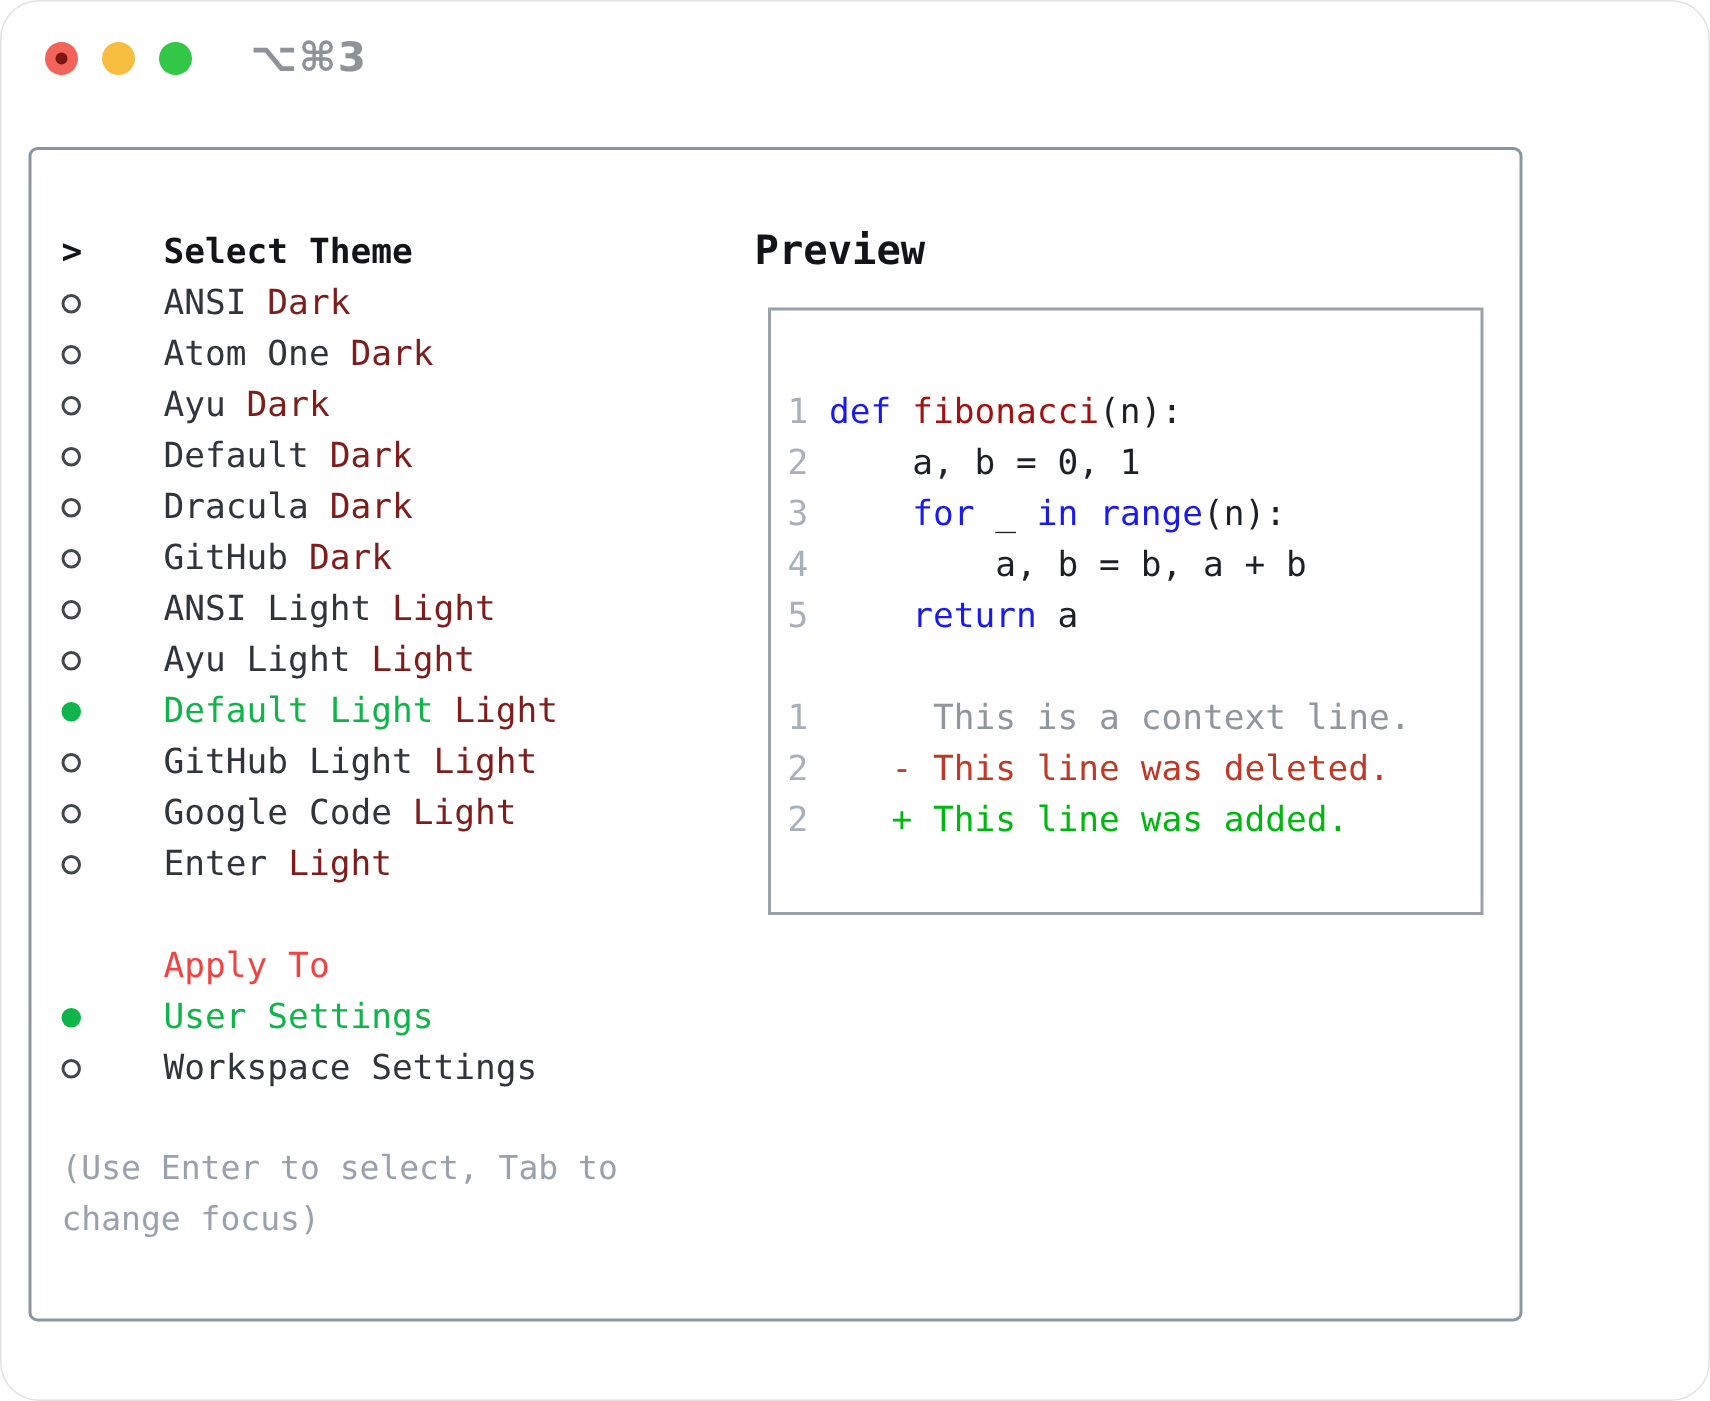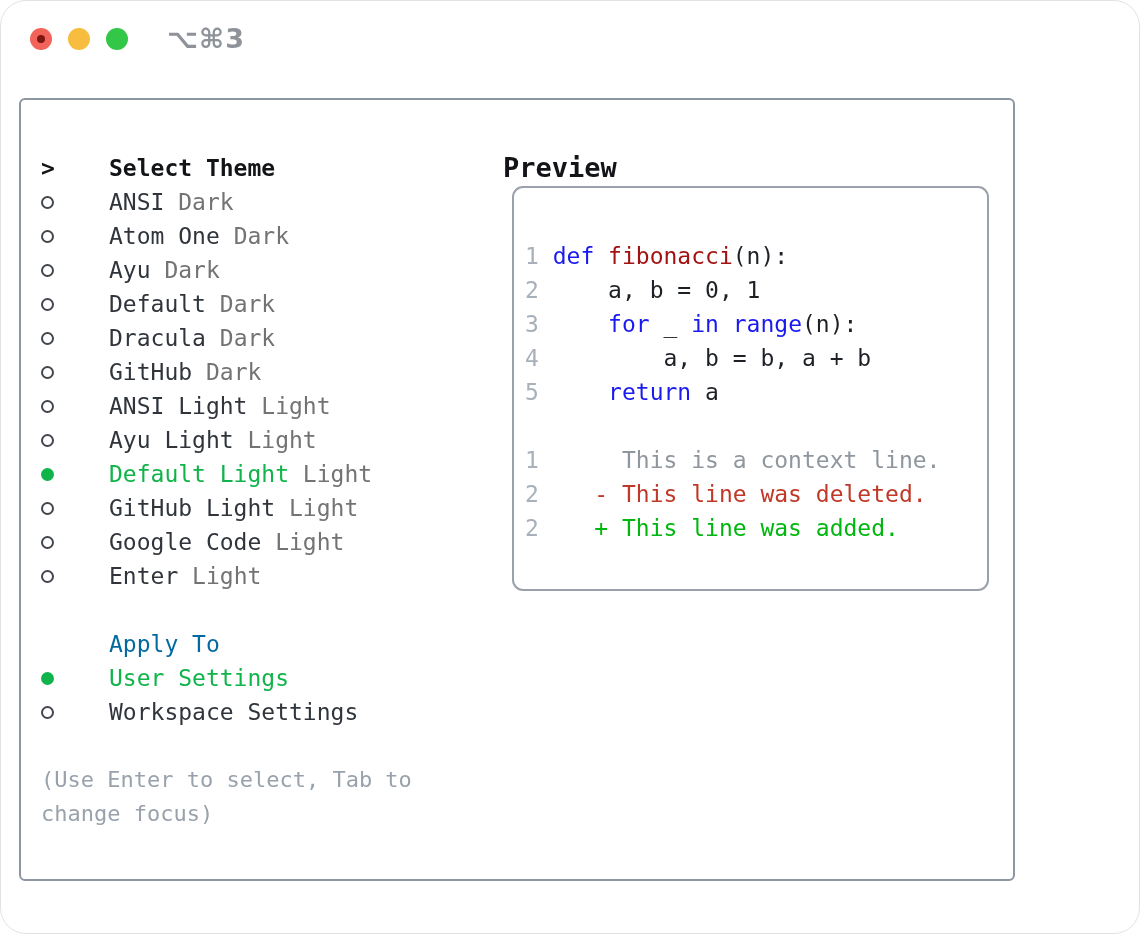--- a/index.html
+++ b/index.html
@@ -37,33 +37,33 @@
   
   .left-col { position: absolute; left: 20px; top: 51px; width: 450px; }
   .row { display: flex; align-items: center; height: 34px; font-size: 23px; white-space: pre; }
   .row.spacer { height: 34px; }
   .marker { width: 28px; flex: 0 0 28px; display: flex; align-items: center; }
   .cursor { font-weight: bold; color: #121418; }
   .radio { width: 13px; height: 13px; border: 2px solid #42474e; border-radius: 50%; }
   .radio.filled { background: var(--accent-green, #10b44a); border-color: var(--accent-green, #10b44a); }
   .label { color: #30353c; margin-left: 40px; }
   .header-label { font-weight: bold; color: #121418; }
-  .apply-label { color: #0369a1; }
+  .apply-label { color: #ef4444; }
   .label.selected { color: var(--accent-green, #10b44a); }
-  .suffix { color: #737373; margin-left: 1ch; text-align: center; }
+  .suffix { color: #7f1d1d; margin-left: 1ch; text-align: center; }
   .help-line { height: 34px; line-height: 34px; font-size: 22px; color: #99a2ac; white-space: pre; }
 
   
   .preview-title {
     position: absolute; left: 482px; top: 51px; height: 34px; line-height: 34px;
     font-size: 27px; font-weight: bold; color: #121418;
   }
   .preview-box {
-    position: absolute; left: 491px; top: 86px; width: 477px; height: 405px;
-    border: 2px solid #9aa1ab; border-radius: 11px; background: #ffffff; overflow: hidden;
+    position: absolute; left: 491px; top: 105px; width: 477px; height: 405px;
+    border: 2px solid #9aa1ab; border-radius: 0; background: #ffffff; overflow: hidden;
   }
   #code { padding: 51px 0 0 11px; font-family: "DejaVu Sans Mono", monospace; }
   .cline { height: 34px; line-height: 34px; font-size: 23px; white-space: pre; }
   .lnum { color: #a8b0ba; }
   .c-plain    { color: #1d2126; }
   .c-keyword  { color: var(--keyword-blue, #1a1af0); }
   .c-function { color: var(--function-red, #a31212); }
   .c-context  { color: #8f969e; margin-top: 44px; }
   .c-deleted  { color: var(--diff-deleted-red, #c03928); }
   .c-added    { color: var(--diff-added-green, #00b70f); }

